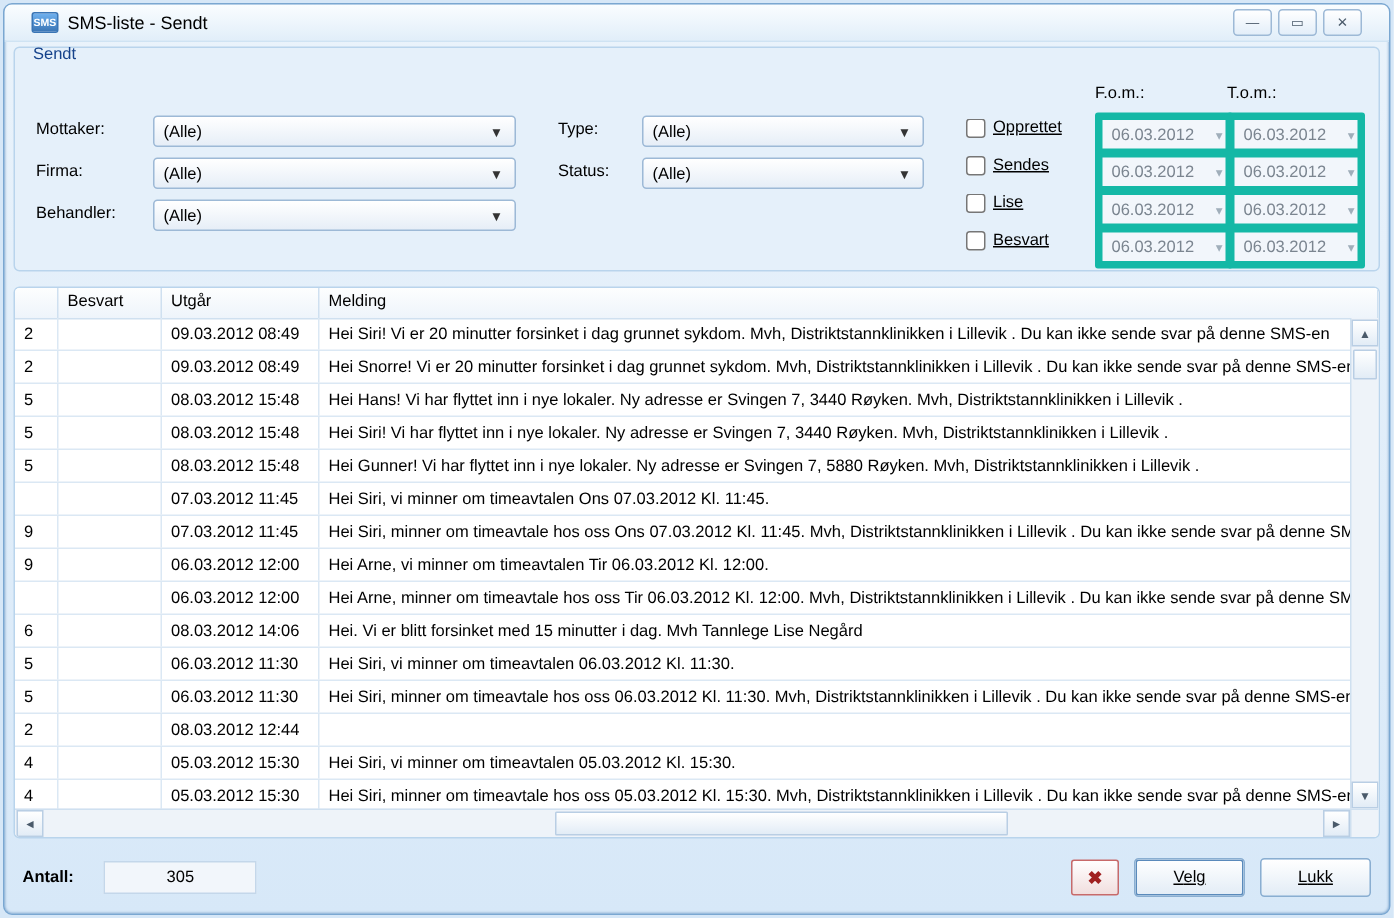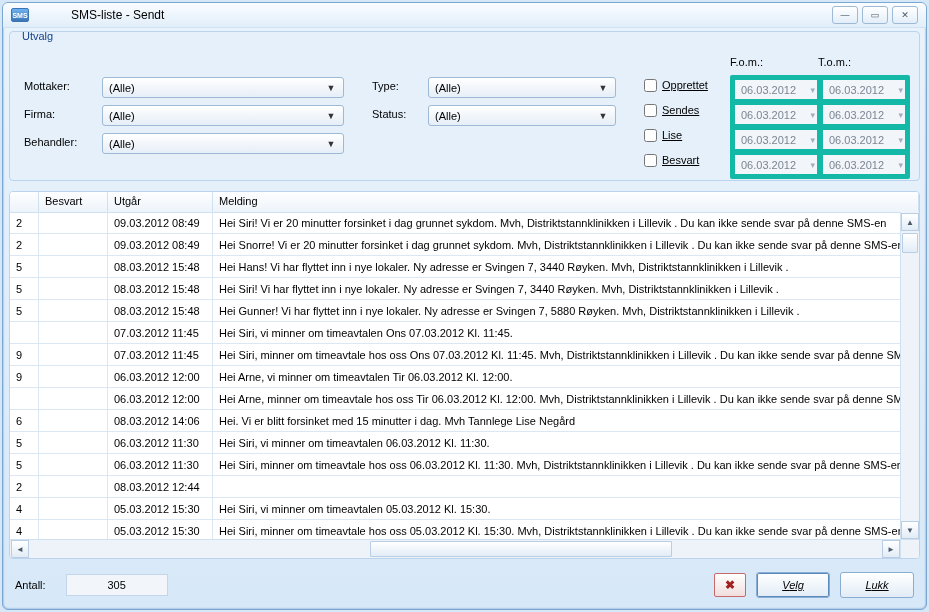--- a/index.html
+++ b/index.html
@@ -1,19 +1,19 @@
 <!DOCTYPE html>
 <html><head>
 <meta charset="utf-8">
 <style>
   html,body{margin:0;padding:0;font-family:"Segoe UI",Tahoma,Arial,sans-serif;font-size:11px;color:#000;background:#d6e7f7;}
   body{width:929px;height:612px;overflow:hidden;position:relative;}
   
   .window{position:absolute;left:2px;top:2px;right:2px;bottom:2px;border:1px solid #7aa7d1;border-radius:6px;background:linear-gradient(#eaf3fb,#d7e8f8);box-shadow:0 0 2px #5a8abb inset;overflow:hidden;}
-  .titlebar{height:24px;background:linear-gradient(#fafdff,#e1eef9);display:flex;align-items:center;padding:0 8px;border-bottom:1px solid #cfe3f3;gap:36px;}
+  .titlebar{height:24px;background:linear-gradient(#fafdff,#e1eef9);display:flex;align-items:center;padding:0 18px;border-bottom:1px solid #cfe3f3;}
   .app-icon{width:16px;height:12px;border:1px solid #3a75b5;border-radius:2px;background:linear-gradient(#6fb1ef,#3a75b5);display:flex;align-items:center;justify-content:center;font-size:7px;color:#fff;font-weight:bold;margin-right:6px;}
   .title{color:#000;font-size:12px;}
   .winbtns{margin-left:auto;display:flex;gap:4px;}
   .winbtn{width:24px;height:16px;border:1px solid #9db9d6;border-radius:3px;background:linear-gradient(#fff,#e3eef9);display:flex;align-items:center;justify-content:center;font-size:9px;color:#4a5a6a;cursor:pointer;}
   .winbtn.close{color:#4a5a6a;}
   
   .client{position:absolute;left:6px;right:6px;top:28px;bottom:6px;}
   
   .group{border:1px solid #b9d4ec;border-radius:4px;margin:0;background:#e5f0fa;position:relative;}
   .group.filters{padding:18px 14px 10px 14px;}
@@ -45,24 +45,24 @@
   .vscroll{position:absolute;top:20px;right:0;bottom:18px;width:18px;background:#eef3f9;border-left:1px solid #cfe0f0;display:flex;flex-direction:column;align-items:center;}
   .vscroll .sbbtn{width:16px;height:16px;border:1px solid #b9cee4;background:linear-gradient(#fff,#e2ecf6);display:flex;align-items:center;justify-content:center;font-size:8px;color:#4a5a6a;margin:1px auto;}
   .vscroll .thumb{width:14px;height:18px;border:1px solid #b9cee4;background:linear-gradient(#fff,#e2ecf6);margin-top:1px;border-radius:1px;}
   .hscroll{position:absolute;left:0;right:18px;bottom:0;height:18px;background:#eef3f9;border-top:1px solid #cfe0f0;display:flex;align-items:center;}
   .hscroll .sbbtn{width:16px;height:16px;border:1px solid #b9cee4;background:linear-gradient(#fff,#e2ecf6);display:flex;align-items:center;justify-content:center;font-size:8px;color:#4a5a6a;margin:1px;}
   .hscroll .htrack{flex:1;position:relative;height:16px;}
   .hscroll .hthumb{position:absolute;left:40%;top:0;height:14px;width:300px;border:1px solid #b9cee4;background:linear-gradient(#fff,#e2ecf6);border-radius:1px;}
   .corner{position:absolute;right:0;bottom:0;width:18px;height:18px;background:#eef3f9;border-top:1px solid #cfe0f0;border-left:1px solid #cfe0f0;}
   
   .footer{position:absolute;left:0;right:0;bottom:0;height:36px;display:flex;align-items:center;}
-  .flbl{margin-left:6px;}
+  .flbl{margin-left:6px;font-weight:bold;}
   .countbox{border:1px solid #c4d7ea;background:#f2f6fb;height:20px;width:100px;margin-left:20px;display:flex;align-items:center;justify-content:center;}
   .delbtn{margin-left:auto;width:30px;height:22px;border:1px solid #c86a6a;background:linear-gradient(#fff,#f1dede);display:flex;align-items:center;justify-content:center;color:#a02020;font-weight:bold;font-size:12px;border-radius:2px;cursor:pointer;}
-  .btn{height:24px;width:72px;border:1px solid #8aaed1;border-radius:3px;background:linear-gradient(#fff,#e2ecf6);margin-left:10px;display:flex;align-items:center;justify-content:center;cursor:pointer;font-style:italic;}
+  .btn{height:24px;width:72px;border:1px solid #8aaed1;border-radius:3px;background:linear-gradient(#fff,#e2ecf6);margin-left:10px;display:flex;align-items:center;justify-content:center;cursor:pointer;}
   .btn.default{box-shadow:0 0 0 1px #5a8abb inset;}
   .btn span{text-decoration:underline;text-decoration-color:#000;}
   .btn .u{text-decoration:none;}
 </style>
 </head>
 <body>
 
 <div class="window">
   <div class="titlebar">
     <div class="app-icon">
@@ -72,21 +72,21 @@
     <div class="winbtns">
       <div class="winbtn">—</div>
       <div class="winbtn">▭</div>
       <div class="winbtn close">✕</div>
     </div>
   </div>
 
   <div class="client">
 
     <div class="group filters">
-      <div class="legend">Utvalg</div>
+      <div class="legend">Sendt</div>
       <div class="filters-row">
 
         <div class="pos lbl" style="left:0;top:30px">Mottaker:</div>
         <div class="pos combo" style="left:78px;top:27px;width:230px">
             <span class="val">(Alle)</span>
             <span class="arrow">▼</span>
           </div>
 
         <div class="pos lbl" style="left:0;top:58px">Firma:</div>
         <div class="pos combo" style="left:78px;top:55px;width:230px">

